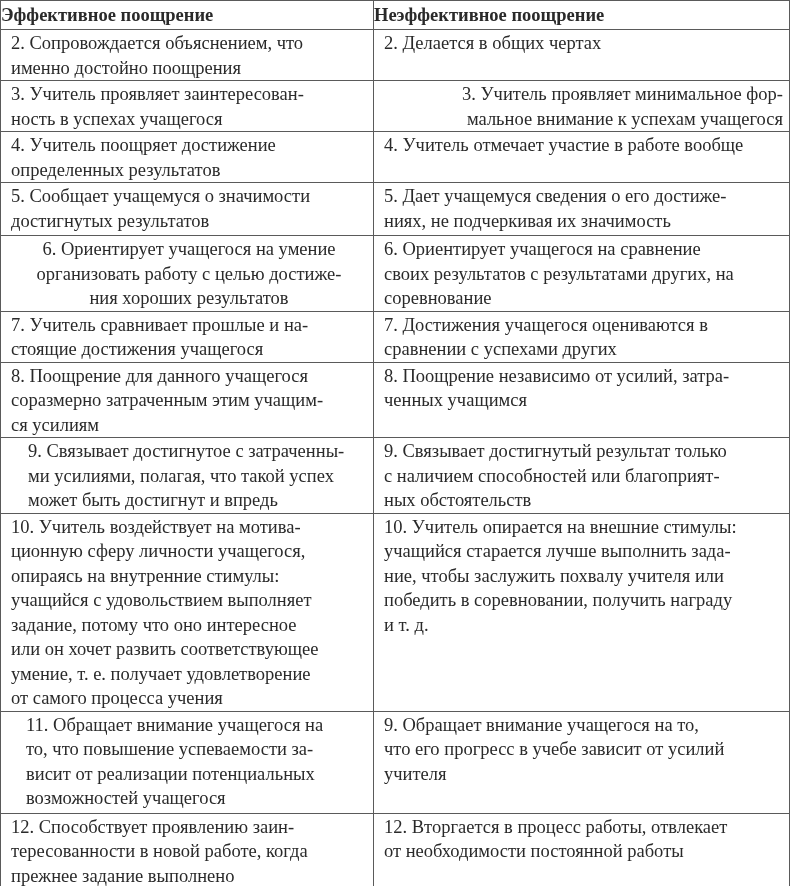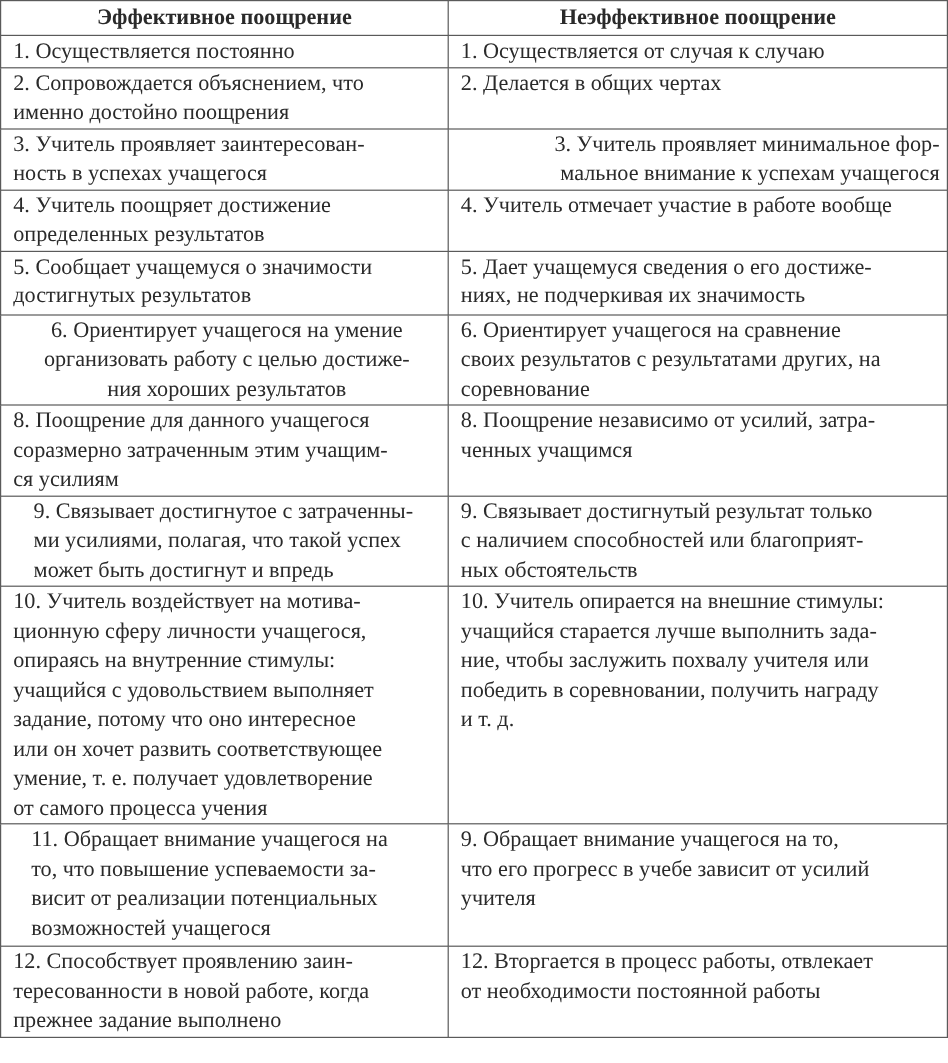--- a/index.html
+++ b/index.html
@@ -17,21 +17,21 @@
   table.cmp col.c1 { width: 373px; }
   table.cmp col.c2 { width: 416px; }
   table.cmp th, table.cmp td {
     border: 1.5px solid #5a5a5a;
     vertical-align: top;
     text-align: left;
     padding: 0 6px 0 10px;
   }
   table.cmp th {
     font-weight: bold;
-    text-align: center;
+    text-align: left;
     height: 28px;
     line-height: 28px;
     padding: 0;
     font-size: 18.5px;
   }
   table.cmp td { padding-top: 1px; padding-bottom: 0; }
   .cell-text { display: block; white-space: pre-line; }
 </style>
 </head>
 <body>
@@ -41,28 +41,20 @@
       <col class="c1">
       <col class="c2">
     </colgroup>
   <thead>
     <tr>
       <th>Эффективное поощрение</th>
       <th>Неэффективное поощрение</th>
     </tr>
   </thead>
   <tbody id="rows">
-      <tr>
-        <td style="height: 24px;">
-          <span class="cell-text">1. Осуществляется постоянно</span>
-        </td>
-        <td style="height: 24px;">
-          <span class="cell-text">1. Осуществляется от случая к случаю</span>
-        </td>
-      </tr>
       <tr>
         <td style="height: 46px;">
           <span class="cell-text">2. Сопровождается объяснением, что
 именно достойно поощрения</span>
         </td>
         <td style="height: 46px;">
           <span class="cell-text">2. Делается в общих чертах</span>
         </td>
       </tr>
       <tr>
@@ -97,20 +89,30 @@
       <tr>
         <td style="height: 72px; text-align: center;">
           <span class="cell-text">6. Ориентирует учащегося на умение
 организовать работу с целью достиже-
 ния хороших результатов</span>
         </td>
         <td style="height: 72px;">
           <span class="cell-text">6. Ориентирует учащегося на сравнение
 своих результатов с результатами других, на
 соревнование</span>
+        </td>
+      </tr>
+      <tr>
+        <td style="height: 48px;">
+          <span class="cell-text">7. Учитель сравнивает прошлые и на-
+стоящие достижения учащегося</span>
+        </td>
+        <td style="height: 48px;">
+          <span class="cell-text">7. Достижения учащегося оцениваются в
+сравнении с успехами других</span>
         </td>
       </tr>
       <tr>
         <td style="height: 71px; margin-top: 31px;">
           <span class="cell-text">8. Поощрение для данного учащегося
 соразмерно затраченным этим учащим-
 ся усилиям</span>
         </td>
         <td style="height: 71px;">
           <span class="cell-text">8. Поощрение независимо от усилий, затра-

